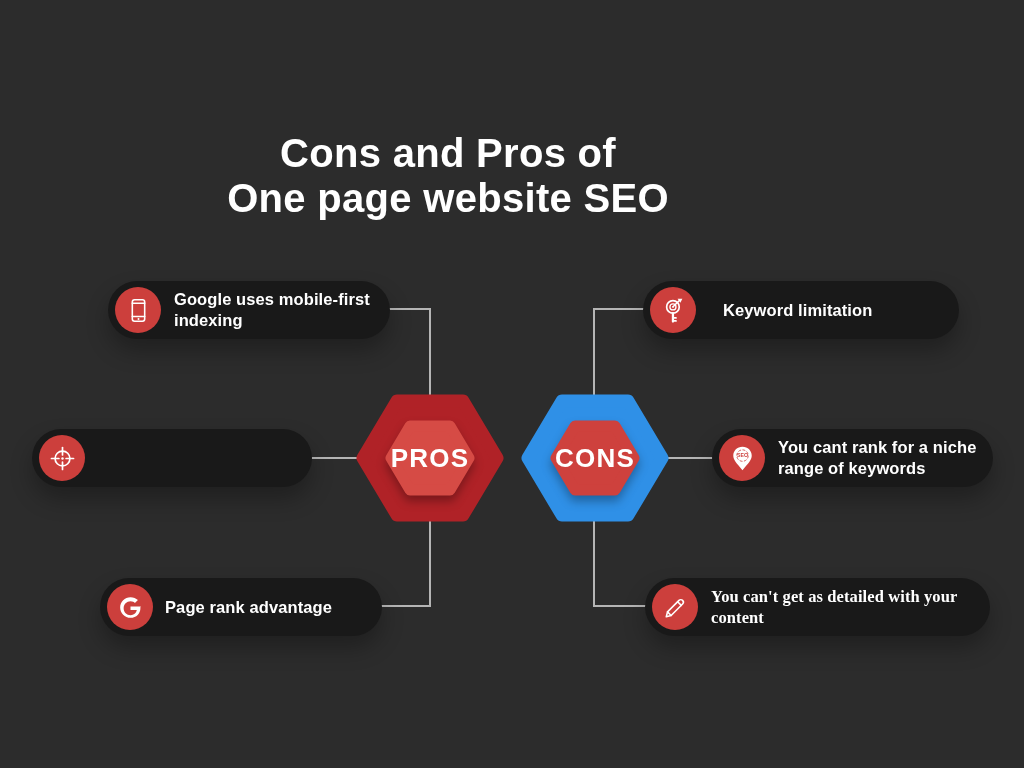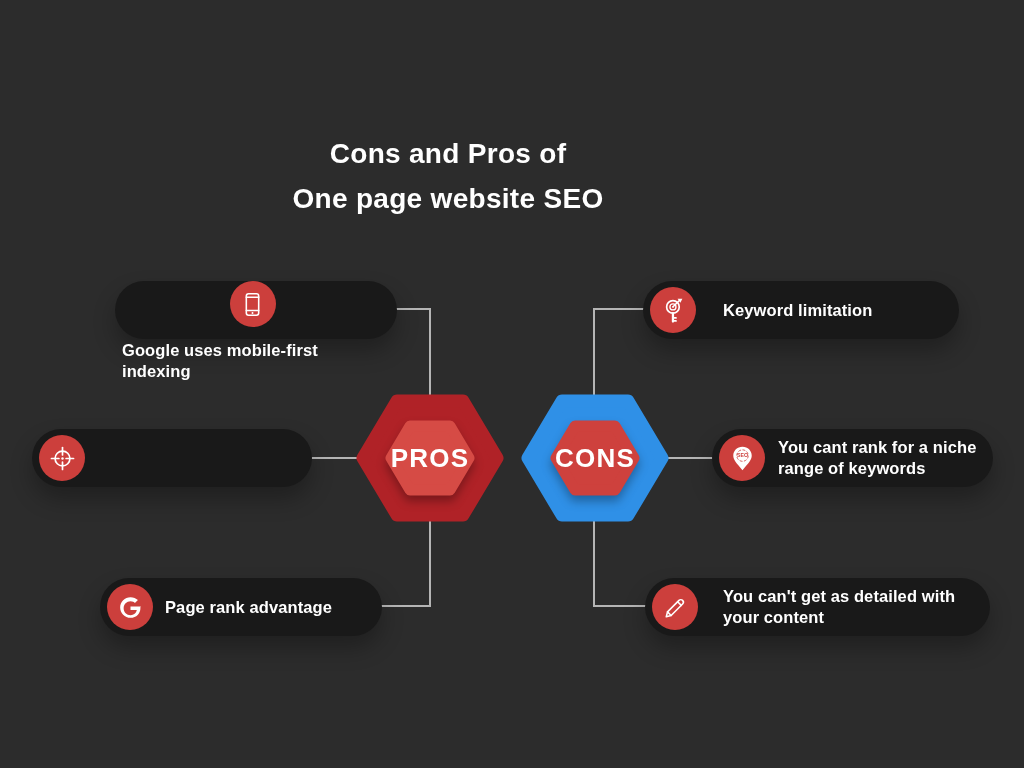--- a/index.html
+++ b/index.html
@@ -23,21 +23,21 @@
   .canvas{
     position: relative;
     width: 1024px; height: 768px;
     background: var(--bg);
   }
   .title{
     position: absolute;
     top: 131px; left: 0; width: 896px;
     text-align: center;
     color: var(--text);
-    font-size: 28px;
+    font-size: 40px;
     font-weight: bold;
     line-height: 45px;
     letter-spacing: .3px;
   }
   .pill{
     position: absolute;
     height: 58px;
     background: var(--pill-bg);
     border-radius: 29px;
     display: flex;
@@ -112,21 +112,21 @@
   <div class="hex-wrap" style="left:520px; top:391px;">
     <svg viewBox="0 0 150 134">
       <polygon points="8,67 42,10 108,10 142,67 108,124 42,124" fill="var(--cons-outer)" stroke="var(--cons-outer)" stroke-width="13" stroke-linejoin="round"></polygon>
       <g class="hex-inner-group">
         <polygon points="36,67 55,35 95,35 114,67 95,99 55,99" fill="var(--cons-inner)" stroke="var(--cons-inner)" stroke-width="11" stroke-linejoin="round"></polygon>
       </g>
     </svg>
     <div class="hex-label">CONS</div>
   </div>
 
-  <div class="pill" style="left:115px; top:281px; width:282px;flex-direction:column;">
+  <div class="pill" style="left:108px; top:281px; width:282px;">
     <span class="icon-circle">
       <svg viewBox="0 0 24 24" fill="none" stroke="#ffffff" stroke-width="1.4" stroke-linecap="round">
         <rect x="6.5" y="2.5" width="11" height="19" rx="2"></rect>
         <line x1="6.5" y1="5.6" x2="17.5" y2="5.6"></line>
         <line x1="6.5" y1="17.4" x2="17.5" y2="17.4"></line>
         <circle cx="12" cy="19.5" r="0.9" fill="#ffffff" stroke="none"></circle>
       </svg>
     </span>
     <span class="pill-text">Google uses mobile-first indexing</span>
   </div>
@@ -181,16 +181,16 @@
   </div>
 
   <div class="pill" style="left:645px; top:578px; width:345px;">
     <span class="icon-circle">
       <svg viewBox="0 0 24 24" fill="none" stroke="#ffffff" stroke-width="1.4" stroke-linejoin="round" stroke-linecap="round">
         <path d="M3.8 20.2 L4.9 15.9 L15.1 5.7 A2.26 2.26 0 0 1 18.3 8.9 L8.1 19.1 L3.8 20.2 Z"></path>
         <line x1="4.9" y1="15.9" x2="8.1" y2="19.1"></line>
         <line x1="13.9" y1="6.9" x2="17.1" y2="10.1"></line>
       </svg>
     </span>
-    <span class="pill-text" style="margin-left:12px;">You can't get as detailed with your content</span>
+    <span class="pill-text" style="font-family:Liberation Serif, serif;">You can't get as detailed with your content</span>
   </div>
 
 </div>
 
 </body></html>

